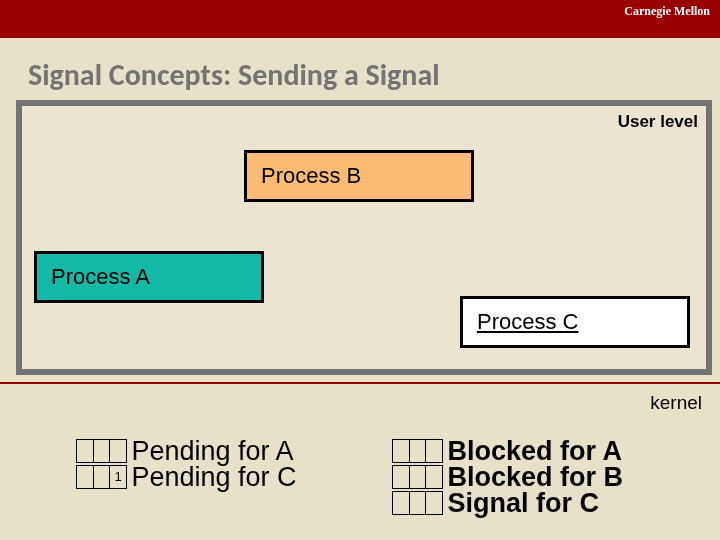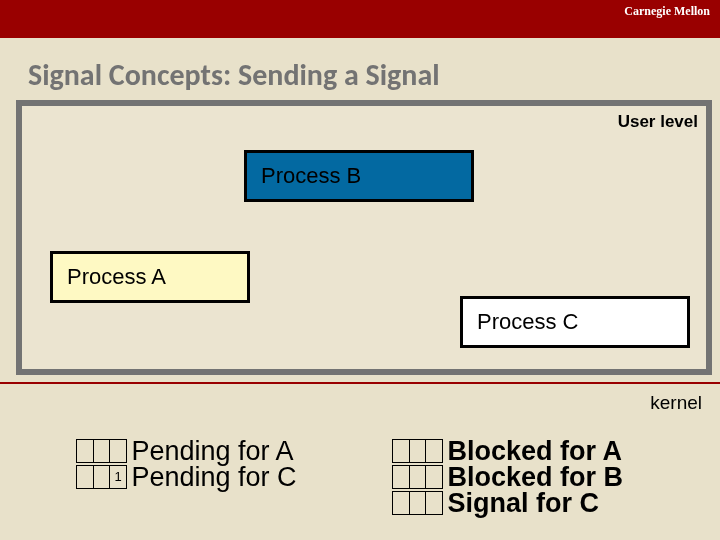--- a/index.html
+++ b/index.html
@@ -57,36 +57,37 @@
     border: 3px solid #000;
     font-size: 22px;
     padding: 10px 14px;
     font-family: Arial, sans-serif;
   }
   .proc-b {
     left: 222px;
     top: 44px;
     width: 230px;
     height: 52px;
-    background: #0369a1;
+    background: #fdba74;
     color: #000;
   }
   .proc-a {
-    left: 28px;
+    left: 12px;
     top: 145px;
-    width: 200px;
+    width: 230px;
     height: 52px;
-    background: #fef9c3;
+    background: #14b8a6;
   }
   .proc-c {
     left: 438px;
     top: 190px;
     width: 230px;
     height: 52px;
     background: #fff;
+    text-decoration: underline;
   }
   .divider {
     position: absolute;
     left: 0;
     right: 0;
     top: 382px;
     border-top: 2px solid #990000;
   }
   .label-kernel {
     position: absolute;

